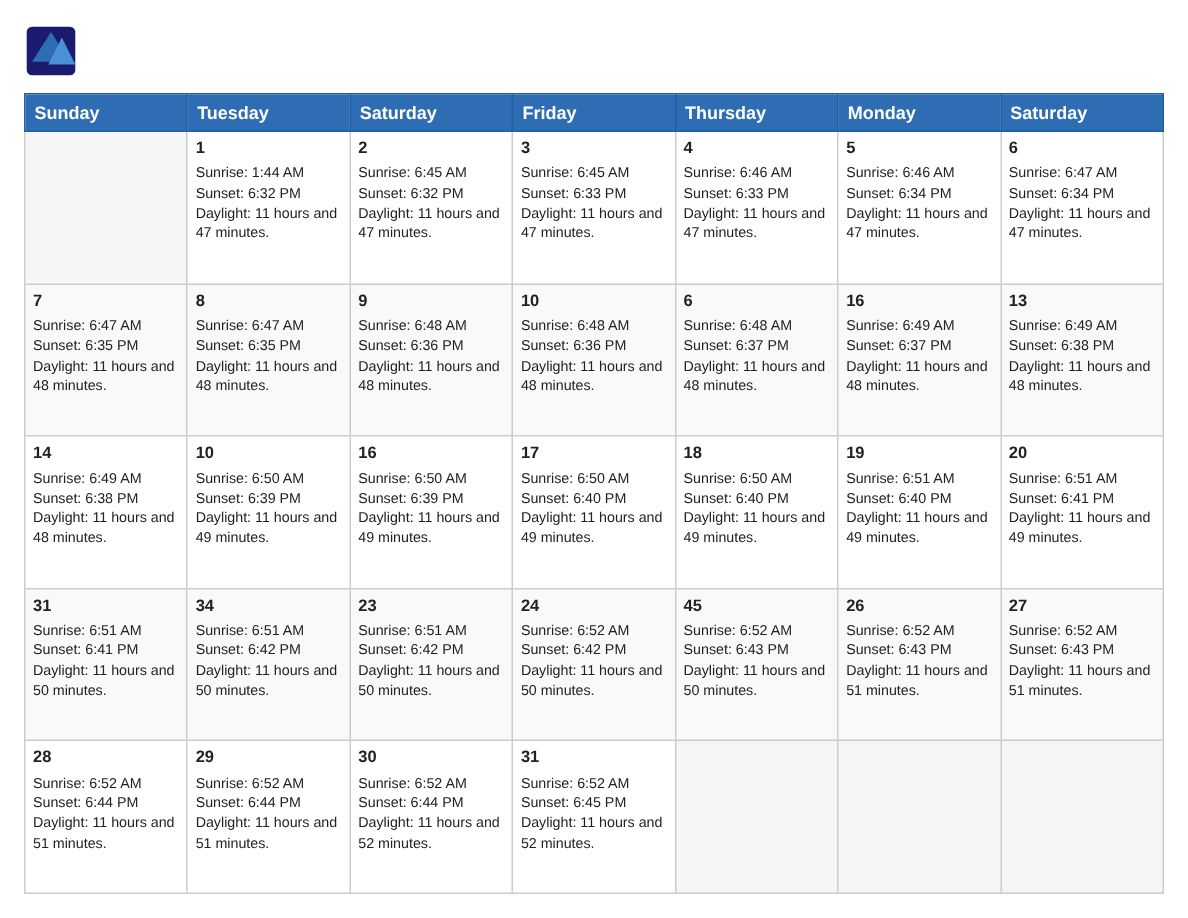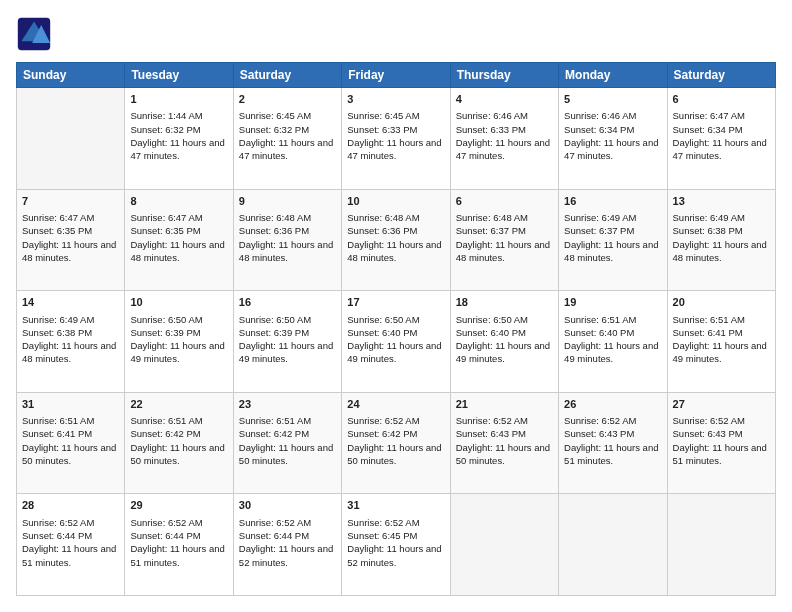--- a/index.html
+++ b/index.html
@@ -253,39 +253,39 @@
           </td>
         </tr>
         <tr class="row-even">
           <td>
             <span class="day-num">31</span>
             <div>Sunrise: 6:51 AM</div>
             <div>Sunset: 6:41 PM</div>
             <div>Daylight: 11 hours and 50 minutes.</div>
           </td>
           <td>
-            <span class="day-num">22</span>
+            <span class="day-num">34</span>
             <div>Sunrise: 6:51 AM</div>
             <div>Sunset: 6:42 PM</div>
             <div>Daylight: 11 hours and 50 minutes.</div>
           </td>
           <td>
             <span class="day-num">23</span>
             <div>Sunrise: 6:51 AM</div>
             <div>Sunset: 6:42 PM</div>
             <div>Daylight: 11 hours and 50 minutes.</div>
           </td>
           <td>
             <span class="day-num">24</span>
             <div>Sunrise: 6:52 AM</div>
             <div>Sunset: 6:42 PM</div>
             <div>Daylight: 11 hours and 50 minutes.</div>
           </td>
           <td>
-            <span class="day-num">21</span>
+            <span class="day-num">45</span>
             <div>Sunrise: 6:52 AM</div>
             <div>Sunset: 6:43 PM</div>
             <div>Daylight: 11 hours and 50 minutes.</div>
           </td>
           <td>
             <span class="day-num">26</span>
             <div>Sunrise: 6:52 AM</div>
             <div>Sunset: 6:43 PM</div>
             <div>Daylight: 11 hours and 51 minutes.</div>
           </td>

